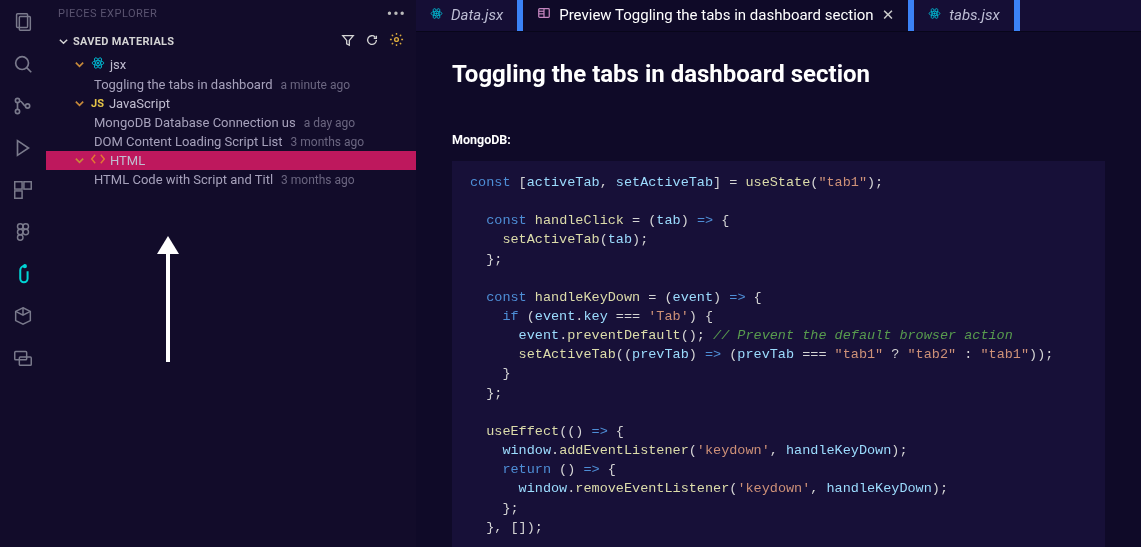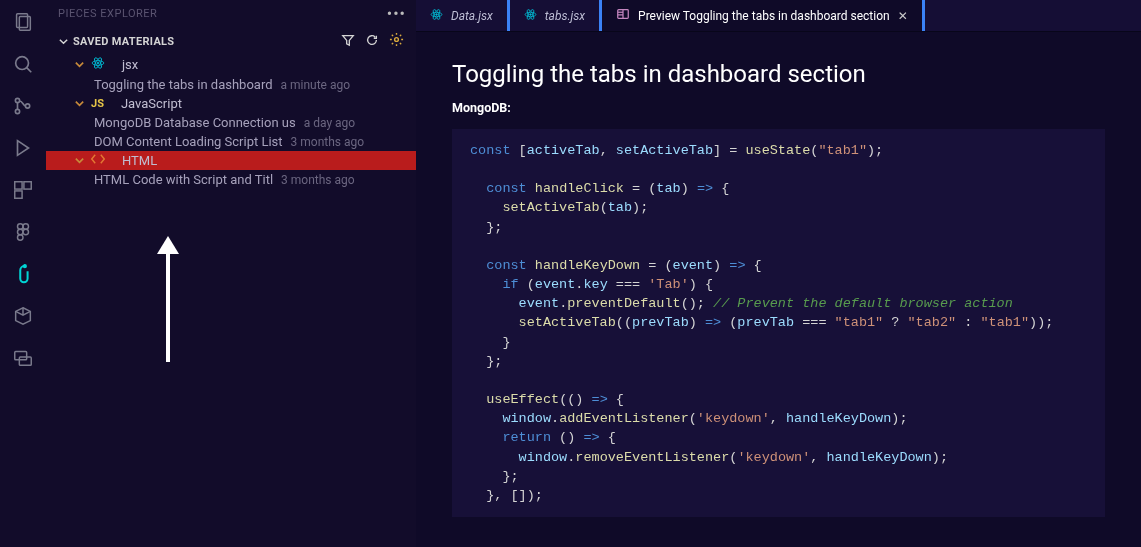--- a/index.html
+++ b/index.html
@@ -71,24 +71,24 @@
     .saved-header-actions span { cursor: pointer; }
     .tree { padding-top: 1px; }
     .tree-group {
       display: flex;
       align-items: center;
       padding: 2px 0 2px 28px;
       font-size: 13px;
       cursor: pointer;
     }
     .tree-group .chev { color: #c78a3a; margin-right: 6px; font-size: 11px; }
-    .tree-group .type-icon { margin-right: 17px; }
+    .tree-group .type-icon { margin-right: 5px; }
     .tree-group .label { color: #c0bdd0; }
     .tree-group.html-active {
-      background: #b91c1c;
+      background: #be185d;
     }
     .tree-item {
       display: flex;
       align-items: center;
       padding: 2px 0 2px 48px;
       font-size: 13px;
       cursor: pointer;
       white-space: nowrap;
     }
     .tree-item .name { color: #a6a1bb; }
@@ -121,43 +121,43 @@
       display: flex;
       height: 32px;
       background: #150e35;
       border-bottom: 1px solid #08061a;
     }
     .tab {
       display: flex;
       align-items: center;
       padding: 0 14px;
       gap: 8px;
-      font-size: 12px;
+      font-size: 15px;
       color: #bdbdd4;
-      border-right: 3px solid #3b82f6;
+      border-right: 6px solid #3b82f6;
       cursor: pointer;
       font-style: italic;
     }
     .tab.active {
       background: #0f0a28;
       color: #fff;
       font-style: normal;
     }
     .tab .react-icon { color: #00bcd4; }
     .tab .preview-icon { color: #c586c0; }
     .tab .close { font-family: sans-serif; font-style: normal; color: #ccc; }
     .content {
       padding: 28px 36px 0 36px;
       overflow: hidden;
     }
     .content h1 {
       color: #fff;
       font-size: 24px;
-      font-weight: 400;
-      margin-bottom: 12px;
+      font-weight: 700;
+      margin-bottom: 44px;
     }
     .preview-label {
       color: #fff;
       font-size: 12.5px;
       font-weight: 700;
       margin-bottom: 14px;
     }
     pre.code {
       background: #171038;
       padding: 12px 18px;
@@ -342,43 +342,43 @@
       <span class="react-icon">
         <svg width="13" height="13" viewBox="0 0 24 24" fill="none" stroke="currentColor" stroke-width="1.5">
             <ellipse cx="12" cy="12" rx="10" ry="4"></ellipse>
             <ellipse cx="12" cy="12" rx="10" ry="4" transform="rotate(60 12 12)"></ellipse>
             <ellipse cx="12" cy="12" rx="10" ry="4" transform="rotate(-60 12 12)"></ellipse>
             <circle cx="12" cy="12" r="1.5" fill="currentColor"></circle>
           </svg>
       </span>
       <span>Data.jsx</span>
     </div>
+    <div class="tab active">
+      <span class="preview-icon">
+        <svg width="14" height="14" viewBox="0 0 16 16" fill="none" stroke="currentColor" stroke-width="1.4">
+            <rect x="2" y="3" width="12" height="10" rx="1"></rect>
+            <line x1="8" y1="3" x2="8" y2="13"></line>
+            <line x1="2" y1="6" x2="8" y2="6"></line>
+            <line x1="2" y1="9" x2="8" y2="9"></line>
+          </svg>
+      </span>
+      <span>Preview Toggling the tabs in dashboard section</span>
+      <span class="close">✕</span>
+    </div>
     <div class="tab">
       <span class="react-icon">
         <svg width="13" height="13" viewBox="0 0 24 24" fill="none" stroke="currentColor" stroke-width="1.5">
             <ellipse cx="12" cy="12" rx="10" ry="4"></ellipse>
             <ellipse cx="12" cy="12" rx="10" ry="4" transform="rotate(60 12 12)"></ellipse>
             <ellipse cx="12" cy="12" rx="10" ry="4" transform="rotate(-60 12 12)"></ellipse>
             <circle cx="12" cy="12" r="1.5" fill="currentColor"></circle>
           </svg>
       </span>
       <span>tabs.jsx</span>
     </div>
-    <div class="tab active">
-      <span class="preview-icon">
-        <svg width="14" height="14" viewBox="0 0 16 16" fill="none" stroke="currentColor" stroke-width="1.4">
-            <rect x="2" y="3" width="12" height="10" rx="1"></rect>
-            <line x1="8" y1="3" x2="8" y2="13"></line>
-            <line x1="2" y1="6" x2="8" y2="6"></line>
-            <line x1="2" y1="9" x2="8" y2="9"></line>
-          </svg>
-      </span>
-      <span>Preview Toggling the tabs in dashboard section</span>
-      <span class="close">✕</span>
-    </div>
   </div>
 
   <div class="content">
     <h1>Toggling the tabs in dashboard section</h1>
     <div class="preview-label">MongoDB:</div>
     <pre class="code"><span class="kw">const</span><span class="pn"> [</span><span class="id">activeTab</span><span class="pn">, </span><span class="id">setActiveTab</span><span class="pn">] = </span><span class="fn">useState</span><span class="pn">(</span><span class="str">"tab1"</span><span class="pn">);</span>
 
 <span class="kw">  const</span><span class="pn"> </span><span class="fn">handleClick</span><span class="pn"> = (</span><span class="id">tab</span><span class="pn">) </span><span class="kw">=&gt;</span><span class="pn"> {</span>
 <span class="pn">    </span><span class="fn">setActiveTab</span><span class="pn">(</span><span class="id">tab</span><span class="pn">);</span>
 <span class="pn">  };</span>

